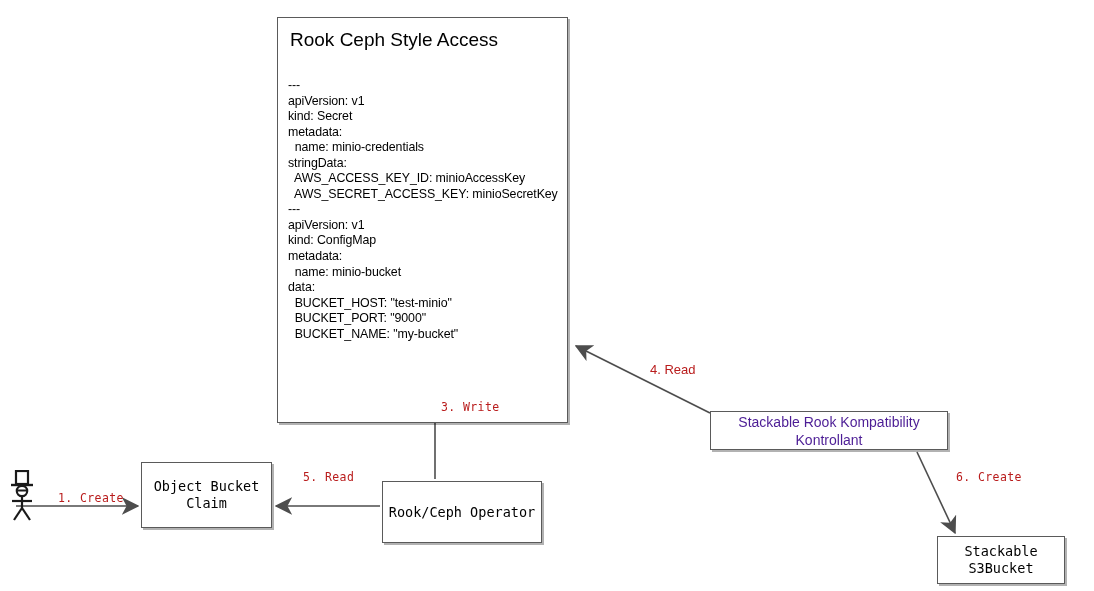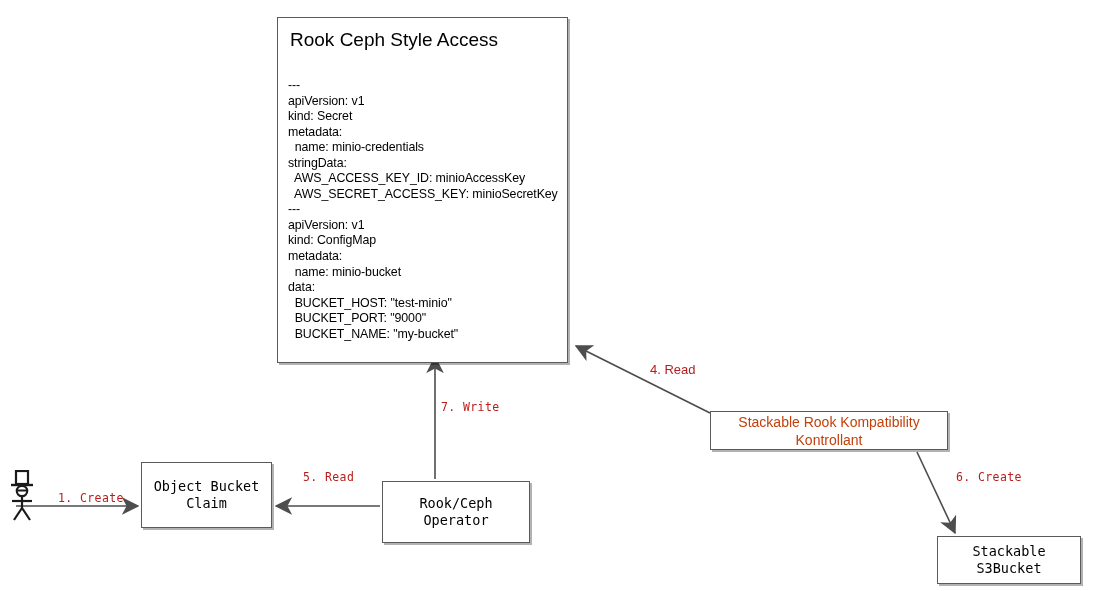--- a/index.html
+++ b/index.html
@@ -32,21 +32,21 @@
     background: #ffffff;
     border: 1px solid #5a5a5a;
     box-sizing: border-box;
     box-shadow: 2px 2px 0 rgba(0,0,0,0.30);
   }
   
   #yaml-panel {
     left: 277px;
     top: 17px;
     width: 291px;
-    height: 346px;
+    height: 406px;
     padding: 0;
   }
   #yaml-title {
     position: absolute;
     left: 12px;
     top: 10px;
     font-size: 19px;
     line-height: 24px;
     color: #000000;
     white-space: nowrap;
@@ -74,44 +74,44 @@
     color: #000000;
   }
   .node-sans {
     font-family: "Liberation Sans", sans-serif;
     font-size: 14px;
     line-height: 18px;
     text-align: center;
     display: flex;
     align-items: center;
     justify-content: center;
-    color: #c2410c;
+    color: #4c1d95;
   }
   #obc-box {
     left: 141px;
     top: 462px;
     width: 131px;
     height: 66px;
   }
   #operator-box {
     left: 382px;
     top: 481px;
-    width: 148px;
+    width: 160px;
     height: 62px;
   }
   #kontrollant-box {
     left: 710px;
     top: 411px;
     width: 238px;
     height: 39px;
   }
   #s3bucket-box {
     left: 937px;
     top: 536px;
-    width: 144px;
+    width: 128px;
     height: 48px;
   }
   
   .edge-label {
     position: absolute;
     color: #b91c1c;
     white-space: nowrap;
   }
   .lbl-mono {
     font-family: "DejaVu Sans Mono", "Liberation Mono", monospace;
@@ -208,17 +208,17 @@
   <div class="box node-sans" id="kontrollant-box">
     <span>Stackable Rook Kompatibility Kontrollant</span>
   </div>
 
   <div class="box node-mono" id="s3bucket-box">
     <span>Stackable S3Bucket</span>
   </div>
 
   <div class="edge-label lbl-mono" id="label-1">1. Create</div>
   <div class="edge-label lbl-mono" id="label-2">5. Read</div>
-  <div class="edge-label lbl-mono" id="label-3">7. Write</div>
+  <div class="edge-label lbl-mono" id="label-3">3. Write</div>
   <div class="edge-label lbl-sans" id="label-4">4. Read</div>
   <div class="edge-label lbl-mono" id="label-5">6. Create</div>
 
 </div>
 
 </body></html>

